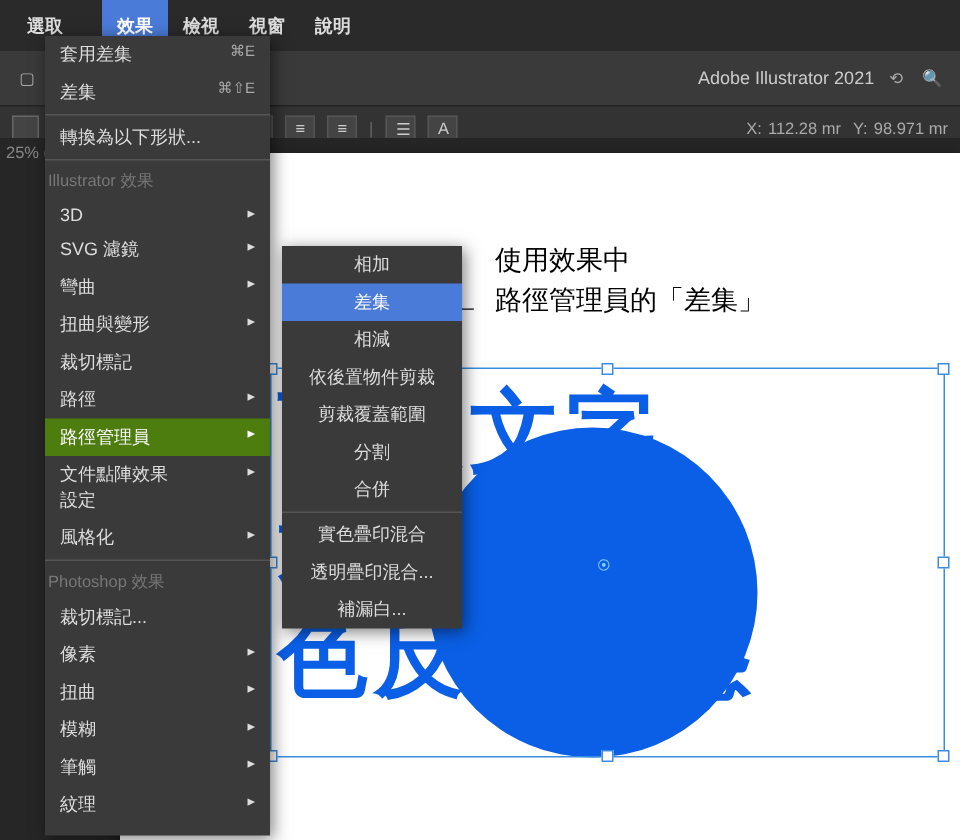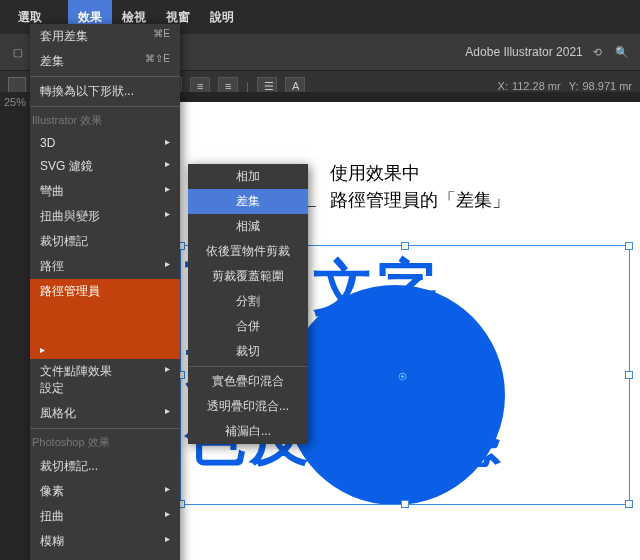--- a/index.html
+++ b/index.html
@@ -19,21 +19,21 @@
 .toolbar2 .dim { color: #666; }
 .toolbar2 select, .toolbar2 .seg { background: #444; border: 1px solid #555; color: #ccc; font-size: 11px; padding: 2px 6px; }
 .toolbar2 .seg { width: 20px; height: 18px; }
 
 .canvas-wrap { position: absolute; top: 92px; left: 0; right: 0; bottom: 0; background: #262626; }
 .doc-label { position: absolute; top: 4px; left: 4px; color: #888; font-size: 11px; }
 .page { position: absolute; top: 10px; left: 80px; width: 560px; height: 470px; background: #fff; box-shadow: 0 2px 10px rgba(0,0,0,.4); }
 
 .dropdown { position: absolute; top: 24px; left: 30px; background: #3a3a3a; color: #ddd; font-size: 12px; width: 150px; box-shadow: 2px 2px 10px rgba(0,0,0,.5); z-index: 100; }
 .dropdown .row { padding: 4px 10px; display: flex; justify-content: space-between; align-items: flex-start; gap: 44px; }
-.dropdown .row.hl { background: #c2410c; color: #fff; flex-direction: column; }
+.dropdown .row.hl { background: #4d7c0f; color: #fff; }
 .dropdown .sep { height: 1px; background: #555; margin: 2px 0; }
 .dropdown .header { color: #777; padding: 4px 2px; font-size: 11px; }
 .dropdown .arrow { font-size: 10px; }
 .dropdown .shortcut { color: #aaa; font-size: 10px; }
 
 .submenu { position: absolute; top: 164px; left: 188px; background: #3a3a3a; color: #ddd; font-size: 12px; width: 120px; box-shadow: 2px 2px 10px rgba(0,0,0,.5); z-index: 101; text-align: center; }
 .submenu .row { padding: 4px 10px; }
 .submenu .row.hl { background: #4a7bd8; color: #fff; }
 .submenu .sep { height: 1px; background: #555; margin: 2px 0; }
 
@@ -201,18 +201,17 @@
 </div>
 
 <div class="submenu">
   <div class="row">相加</div>
   <div class="row hl">差集</div>
   <div class="row">相減</div>
   <div class="row">依後置物件剪裁</div>
   <div class="row">剪裁覆蓋範圍</div>
   <div class="row">分割</div>
   <div class="row">合併</div>
-  <div class="row">裁切</div>
   <div class="sep"></div>
   <div class="row">實色疊印混合</div>
   <div class="row">透明疊印混合...</div>
   <div class="row">補漏白...</div>
 </div>
 
 </body></html>

